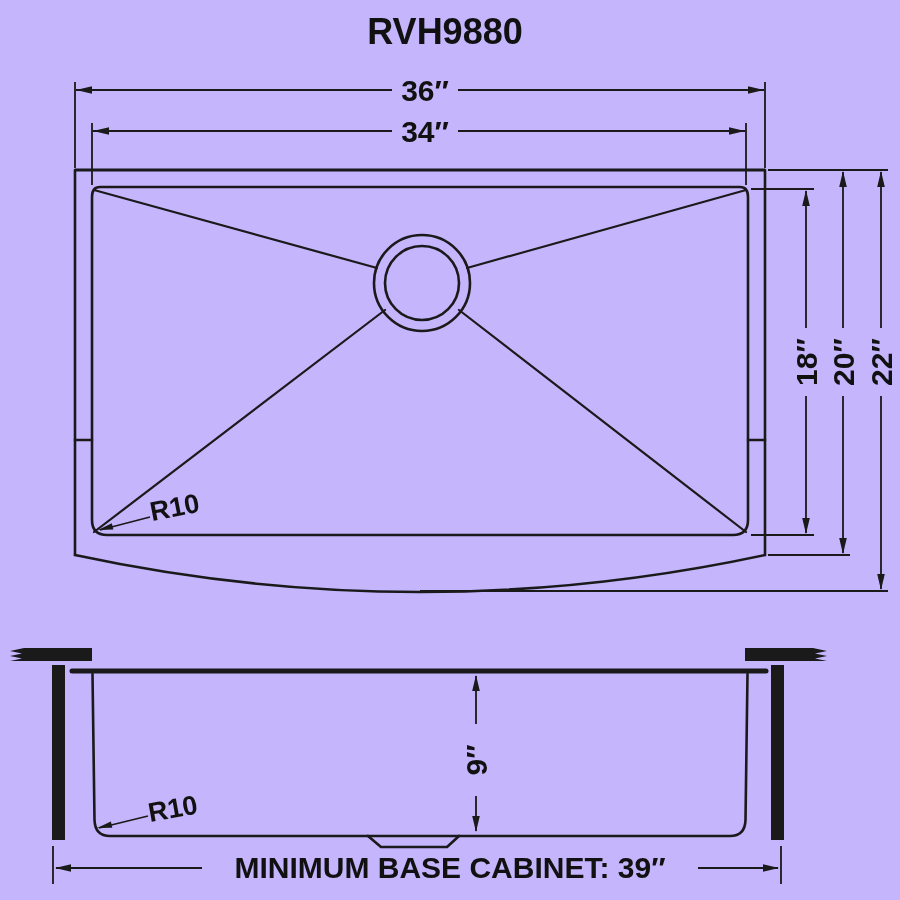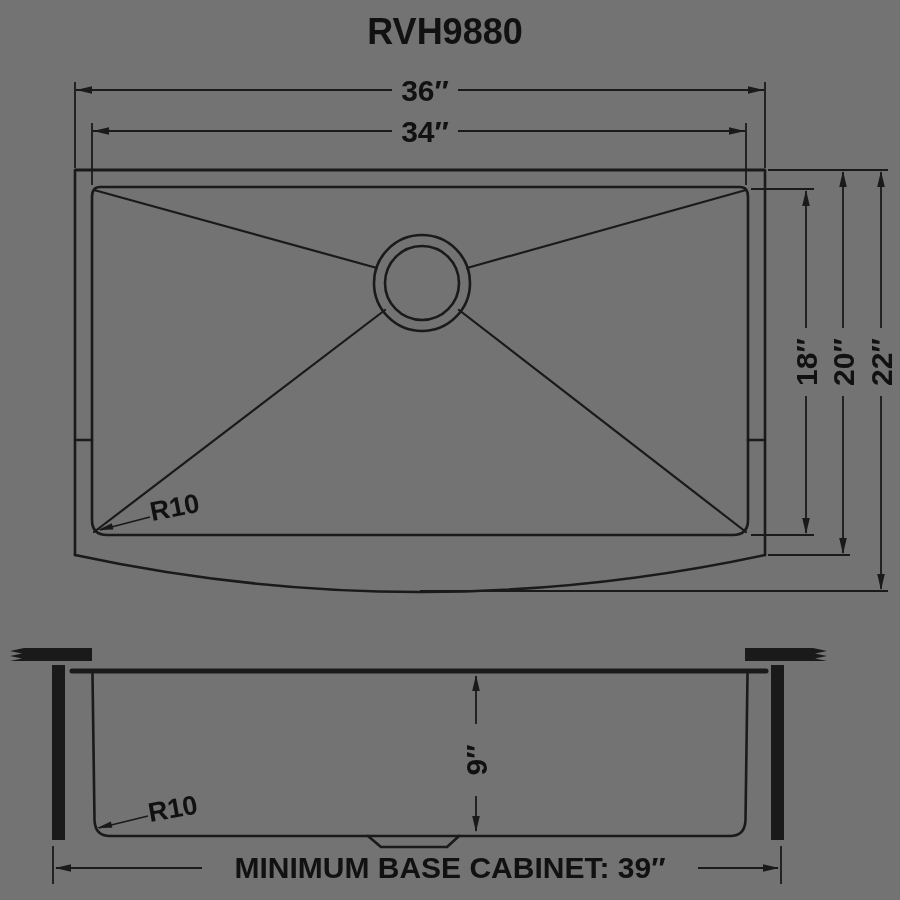--- a/index.html
+++ b/index.html
@@ -7,21 +7,21 @@
     padding: 0;
     background: #ffffff;
     width: 900px;
     height: 900px;
     font-family: "Liberation Sans", sans-serif;
   }
   #stage {
     position: relative;
     width: 900px;
     height: 900px;
-    background: #737373;
+    background: #c4b5fd;
     overflow: hidden;
   }
   svg { display: block; }
   .outline  { fill: none; stroke: #1a1a1a; stroke-width: 2.6; stroke-linejoin: round; stroke-linecap: round; }
   .outline-thick { fill: none; stroke: #1a1a1a; stroke-width: 3.2; stroke-linejoin: round; }
   .slope    { fill: none; stroke: #1a1a1a; stroke-width: 2.2; stroke-linecap: round; }
   .dim      { fill: none; stroke: #1a1a1a; stroke-width: 1.8; }
   .arrow    { fill: #1a1a1a; stroke: none; }
   .solid    { fill: #1a1a1a; stroke: none; }
   .rim      { fill: none; stroke: #1a1a1a; stroke-width: 5; stroke-linecap: round; }

